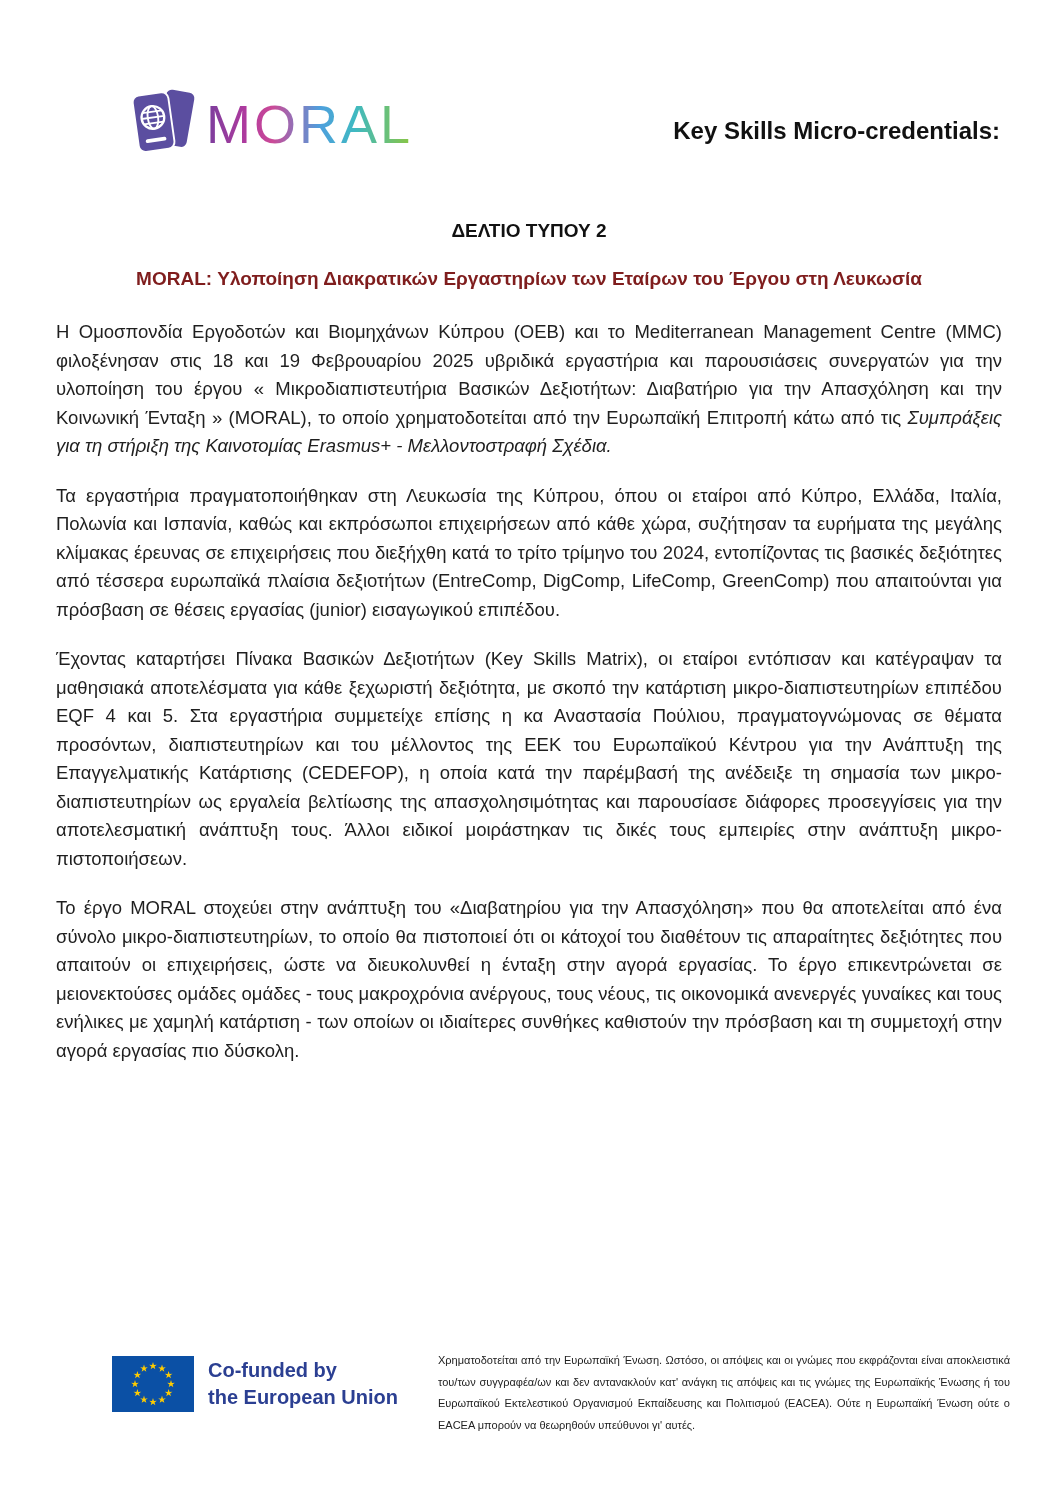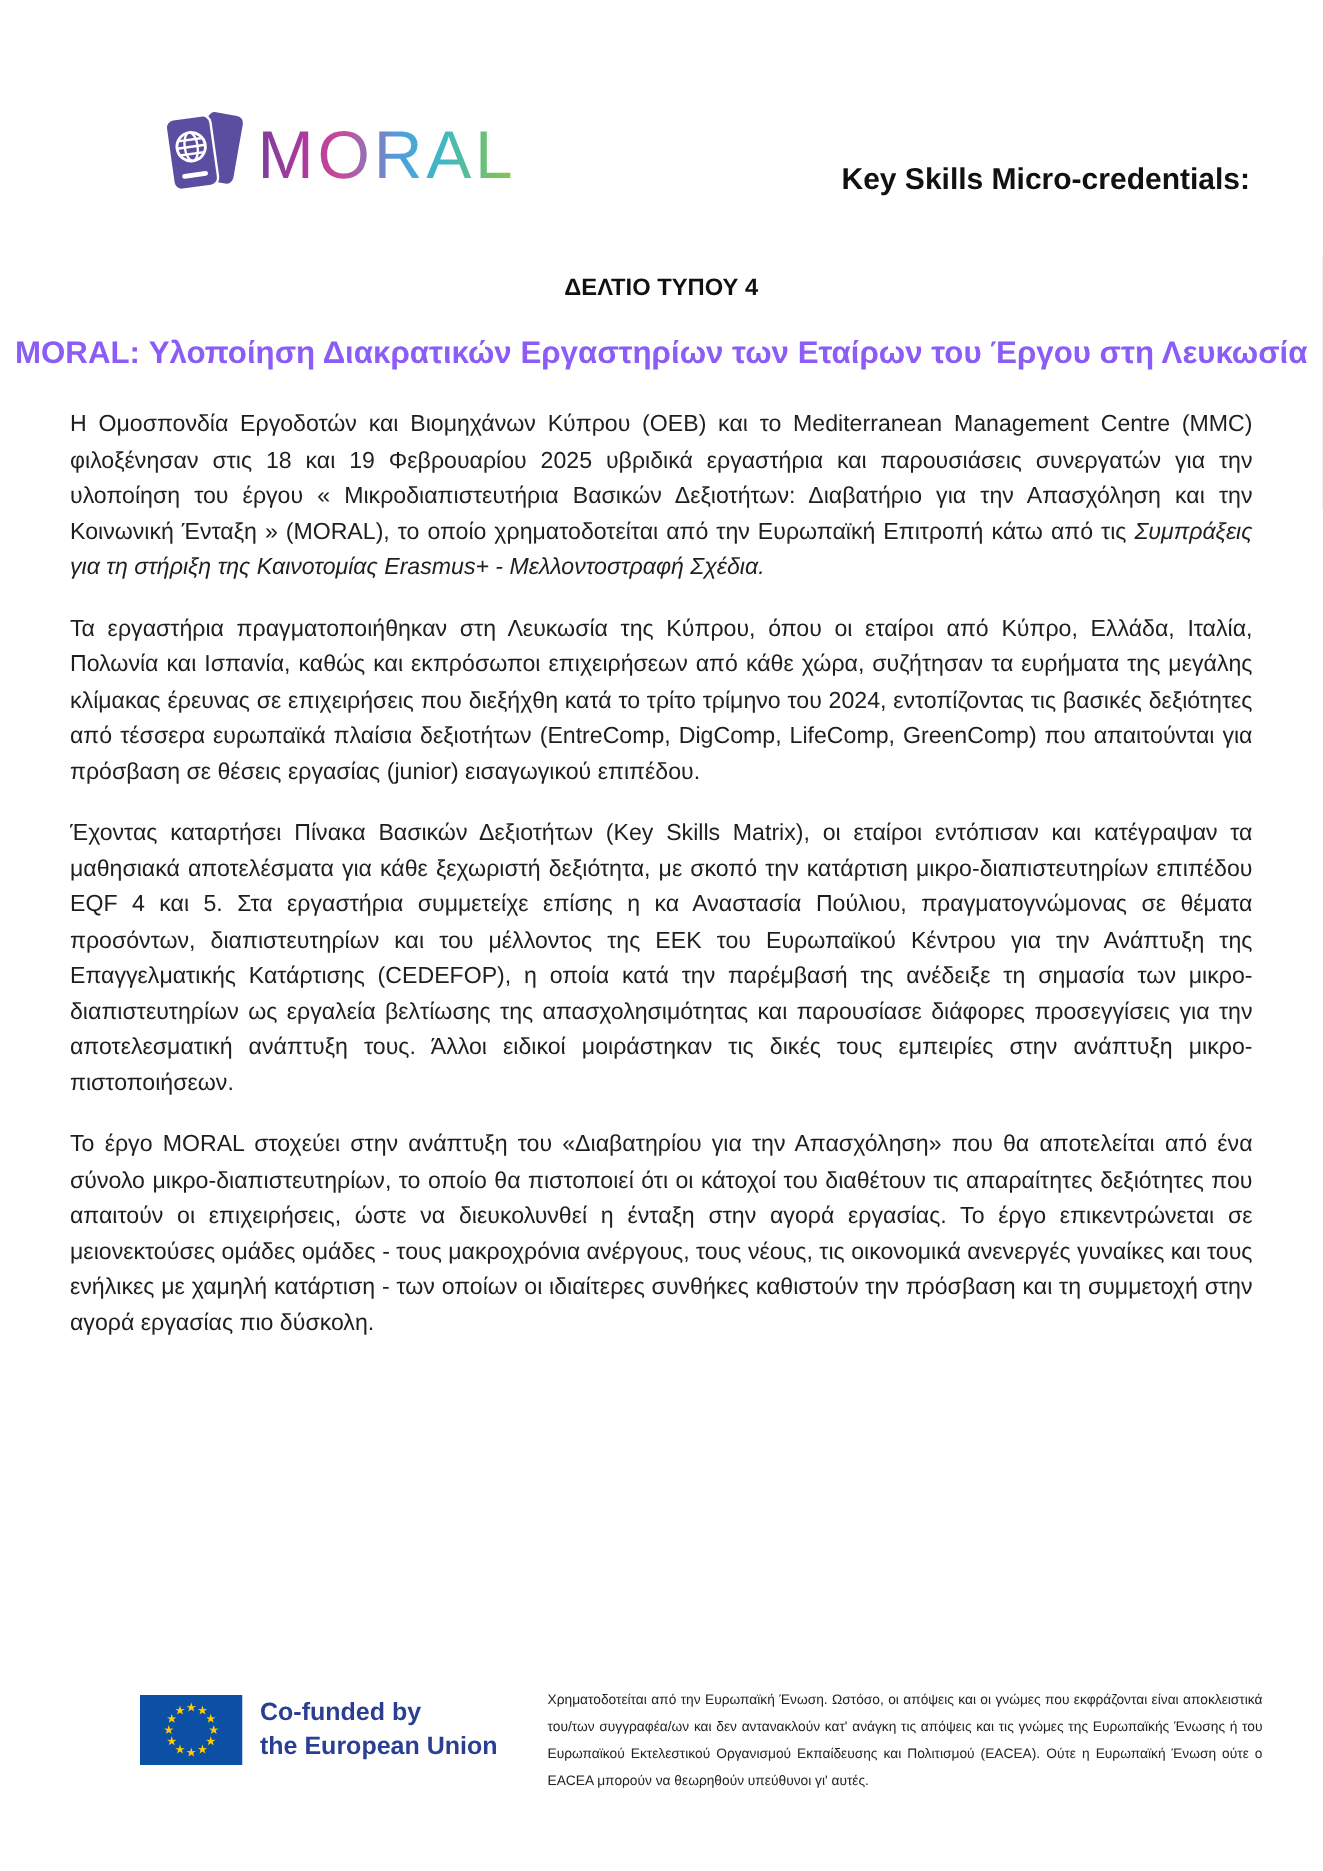--- a/index.html
+++ b/index.html
@@ -13,21 +13,21 @@
     margin: 0 auto;
     background: #ffffff;
     color: #1f1f1f;
     overflow: hidden;
   }
 
   
   .header {
     display: flex;
     justify-content: space-between;
-    align-items: flex-end;
+    align-items: center;
     padding: 86px 58px 0 128px;
   }
   .brand {
     display: flex;
     align-items: center;
     gap: 6px;
   }
   .brand-icon { width: 72px; height: 76px; flex: 0 0 auto; }
   .brand-word {
     font-size: 54px;
@@ -55,22 +55,22 @@
     text-align: center;
     font-weight: bold;
     font-size: 19px;
     color: #111;
   }
   .doc-subtitle {
     margin-top: 26px;
     margin-bottom: 28px;
     text-align: center;
     font-weight: bold;
-    font-size: 25px;
-    color: #8b5cf6;
+    font-size: 19px;
+    color: #7f1d1d;
   }
   .doc-body { padding: 0 56px; }
   .doc-body p {
     font-size: 18.5px;
     line-height: 28.5px;
     text-align: justify;
     margin-bottom: 21px;
     color: #1f1f1f;
   }
   .italic { font-style: italic; }
@@ -131,21 +131,21 @@
           <line x1="18" y1="57" x2="36" y2="57" stroke="#ffffff" stroke-width="4" stroke-linecap="round"></line>
         </g>
       </svg>
       <span class="brand-word">MORAL</span>
     </div>
     <div class="header-right">
       <div>Key Skills Micro-credentials:</div>
     </div>
   </div>
 
-  <div class="doc-title">ΔΕΛΤΙΟ ΤΥΠΟΥ 4</div>
+  <div class="doc-title">ΔΕΛΤΙΟ ΤΥΠΟΥ 2</div>
   <div class="doc-subtitle">MORAL: Υλοποίηση Διακρατικών Εργαστηρίων των Εταίρων του Έργου στη Λευκωσία</div>
 
   <div class="doc-body">
     <p><span>Η Ομοσπονδία Εργοδοτών και Βιομηχάνων Κύπρου (ΟΕΒ) και το Mediterranean Management Centre (MMC) φιλοξένησαν στις 18 και 19 Φεβρουαρίου 2025 υβριδικά εργαστήρια και παρουσιάσεις συνεργατών για την υλοποίηση του έργου « Μικροδιαπιστευτήρια Βασικών Δεξιοτήτων: Διαβατήριο για την Απασχόληση και την Κοινωνική Ένταξη » (MORAL), το οποίο χρηματοδοτείται από την Ευρωπαϊκή Επιτροπή κάτω από τις </span><span class="italic">Συμπράξεις για τη στήριξη της Καινοτομίας Erasmus+ - Μελλοντοστραφή Σχέδια.</span></p>
     <p>Τα εργαστήρια πραγματοποιήθηκαν στη Λευκωσία της Κύπρου, όπου οι εταίροι από Κύπρο, Ελλάδα, Ιταλία, Πολωνία και Ισπανία, καθώς και εκπρόσωποι επιχειρήσεων από κάθε χώρα, συζήτησαν τα ευρήματα της μεγάλης κλίμακας έρευνας σε επιχειρήσεις που διεξήχθη κατά το τρίτο τρίμηνο του 2024, εντοπίζοντας τις βασικές δεξιότητες από τέσσερα ευρωπαϊκά πλαίσια δεξιοτήτων (EntreComp, DigComp, LifeComp, GreenComp) που απαιτούνται για πρόσβαση σε θέσεις εργασίας (junior) εισαγωγικού επιπέδου.</p>
     <p>Έχοντας καταρτήσει Πίνακα Βασικών Δεξιοτήτων (Key Skills Matrix), οι εταίροι εντόπισαν και κατέγραψαν τα μαθησιακά αποτελέσματα για κάθε ξεχωριστή δεξιότητα, με σκοπό την κατάρτιση μικρο-διαπιστευτηρίων επιπέδου EQF 4 και 5.  Στα εργαστήρια συμμετείχε επίσης η κα Αναστασία Πούλιου, πραγματογνώμονας σε θέματα προσόντων, διαπιστευτηρίων και του μέλλοντος της ΕΕΚ του Ευρωπαϊκού Κέντρου για την Ανάπτυξη της Επαγγελματικής Κατάρτισης (CEDEFOP), η οποία κατά την παρέμβασή της ανέδειξε τη σημασία των μικρο-διαπιστευτηρίων ως εργαλεία βελτίωσης της απασχολησιμότητας και παρουσίασε διάφορες προσεγγίσεις για την αποτελεσματική ανάπτυξη τους.  Άλλοι ειδικοί μοιράστηκαν τις δικές τους εμπειρίες στην ανάπτυξη μικρο-πιστοποιήσεων.</p>
     <p>Το έργο MORAL στοχεύει στην ανάπτυξη του «Διαβατηρίου για την Απασχόληση» που θα αποτελείται από ένα σύνολο μικρο-διαπιστευτηρίων, το οποίο θα πιστοποιεί ότι οι κάτοχοί του διαθέτουν τις απαραίτητες δεξιότητες που απαιτούν οι επιχειρήσεις, ώστε να διευκολυνθεί η ένταξη στην αγορά εργασίας.  Το έργο επικεντρώνεται σε μειονεκτούσες ομάδες ομάδες - τους μακροχρόνια ανέργους, τους νέους, τις οικονομικά ανενεργές γυναίκες και τους ενήλικες με χαμηλή κατάρτιση - των οποίων οι ιδιαίτερες συνθήκες καθιστούν την πρόσβαση και τη συμμετοχή στην αγορά εργασίας πιο δύσκολη.</p>
   </div>
 
   <div class="footer">

